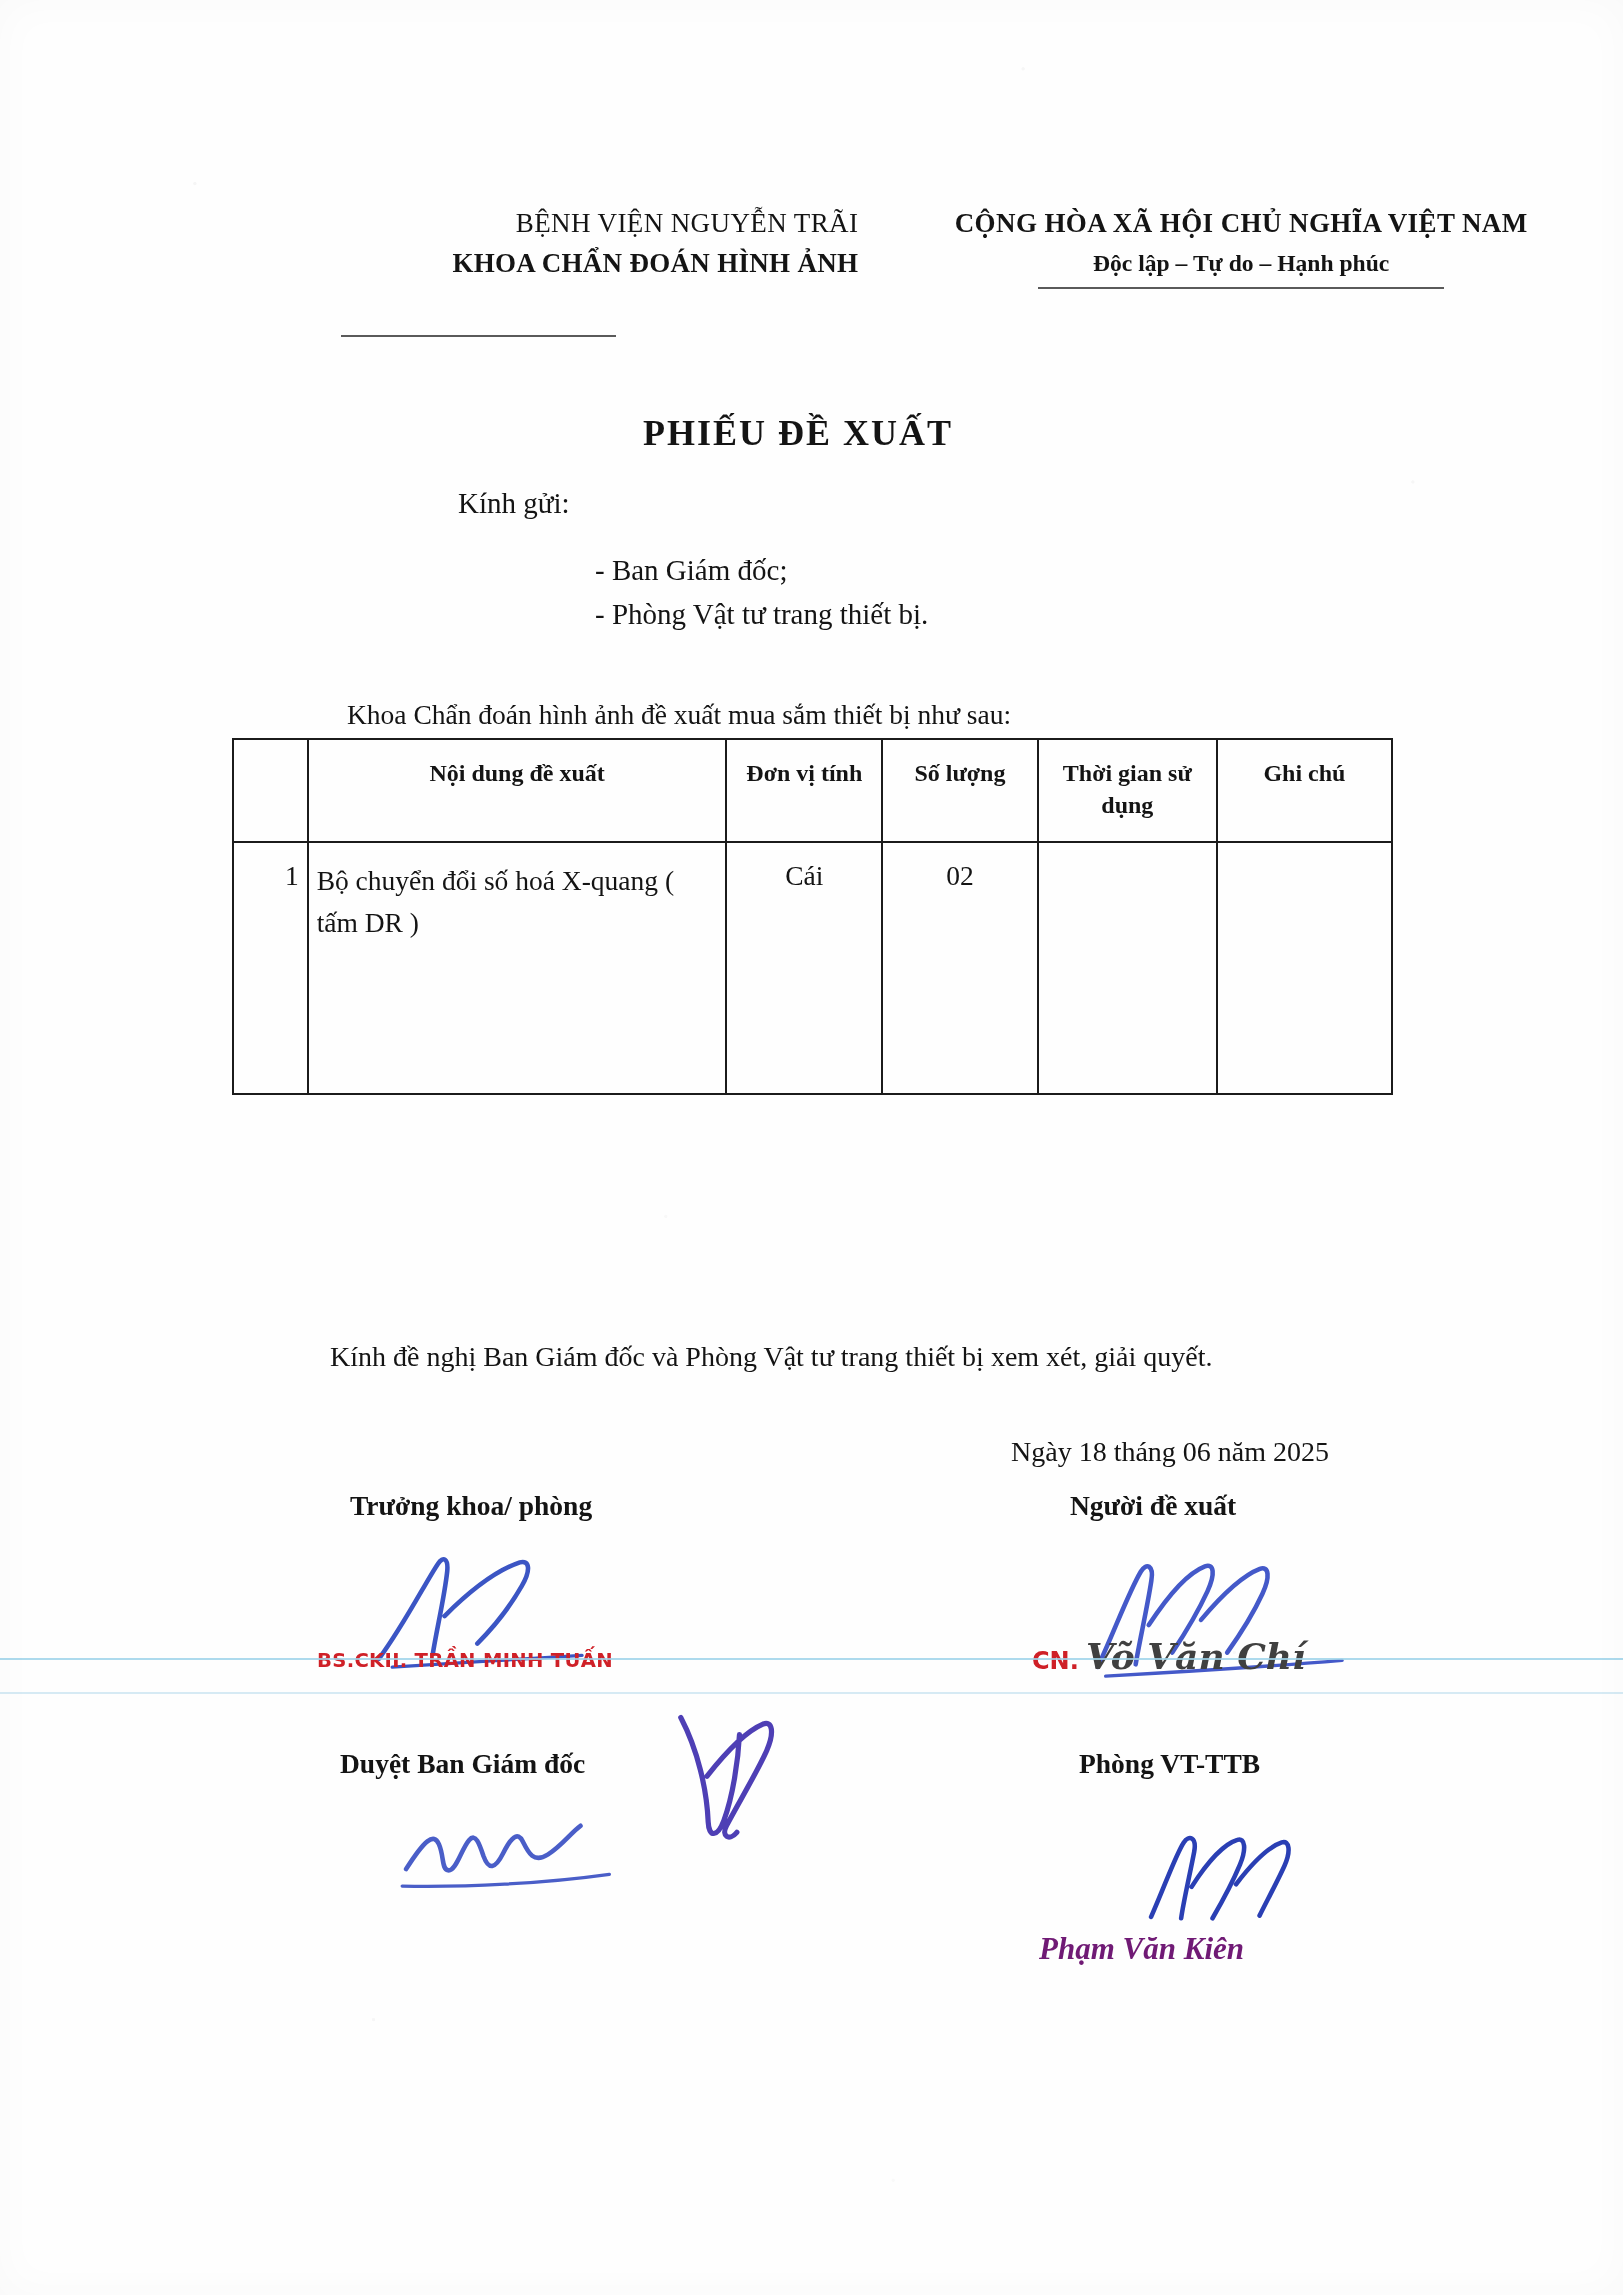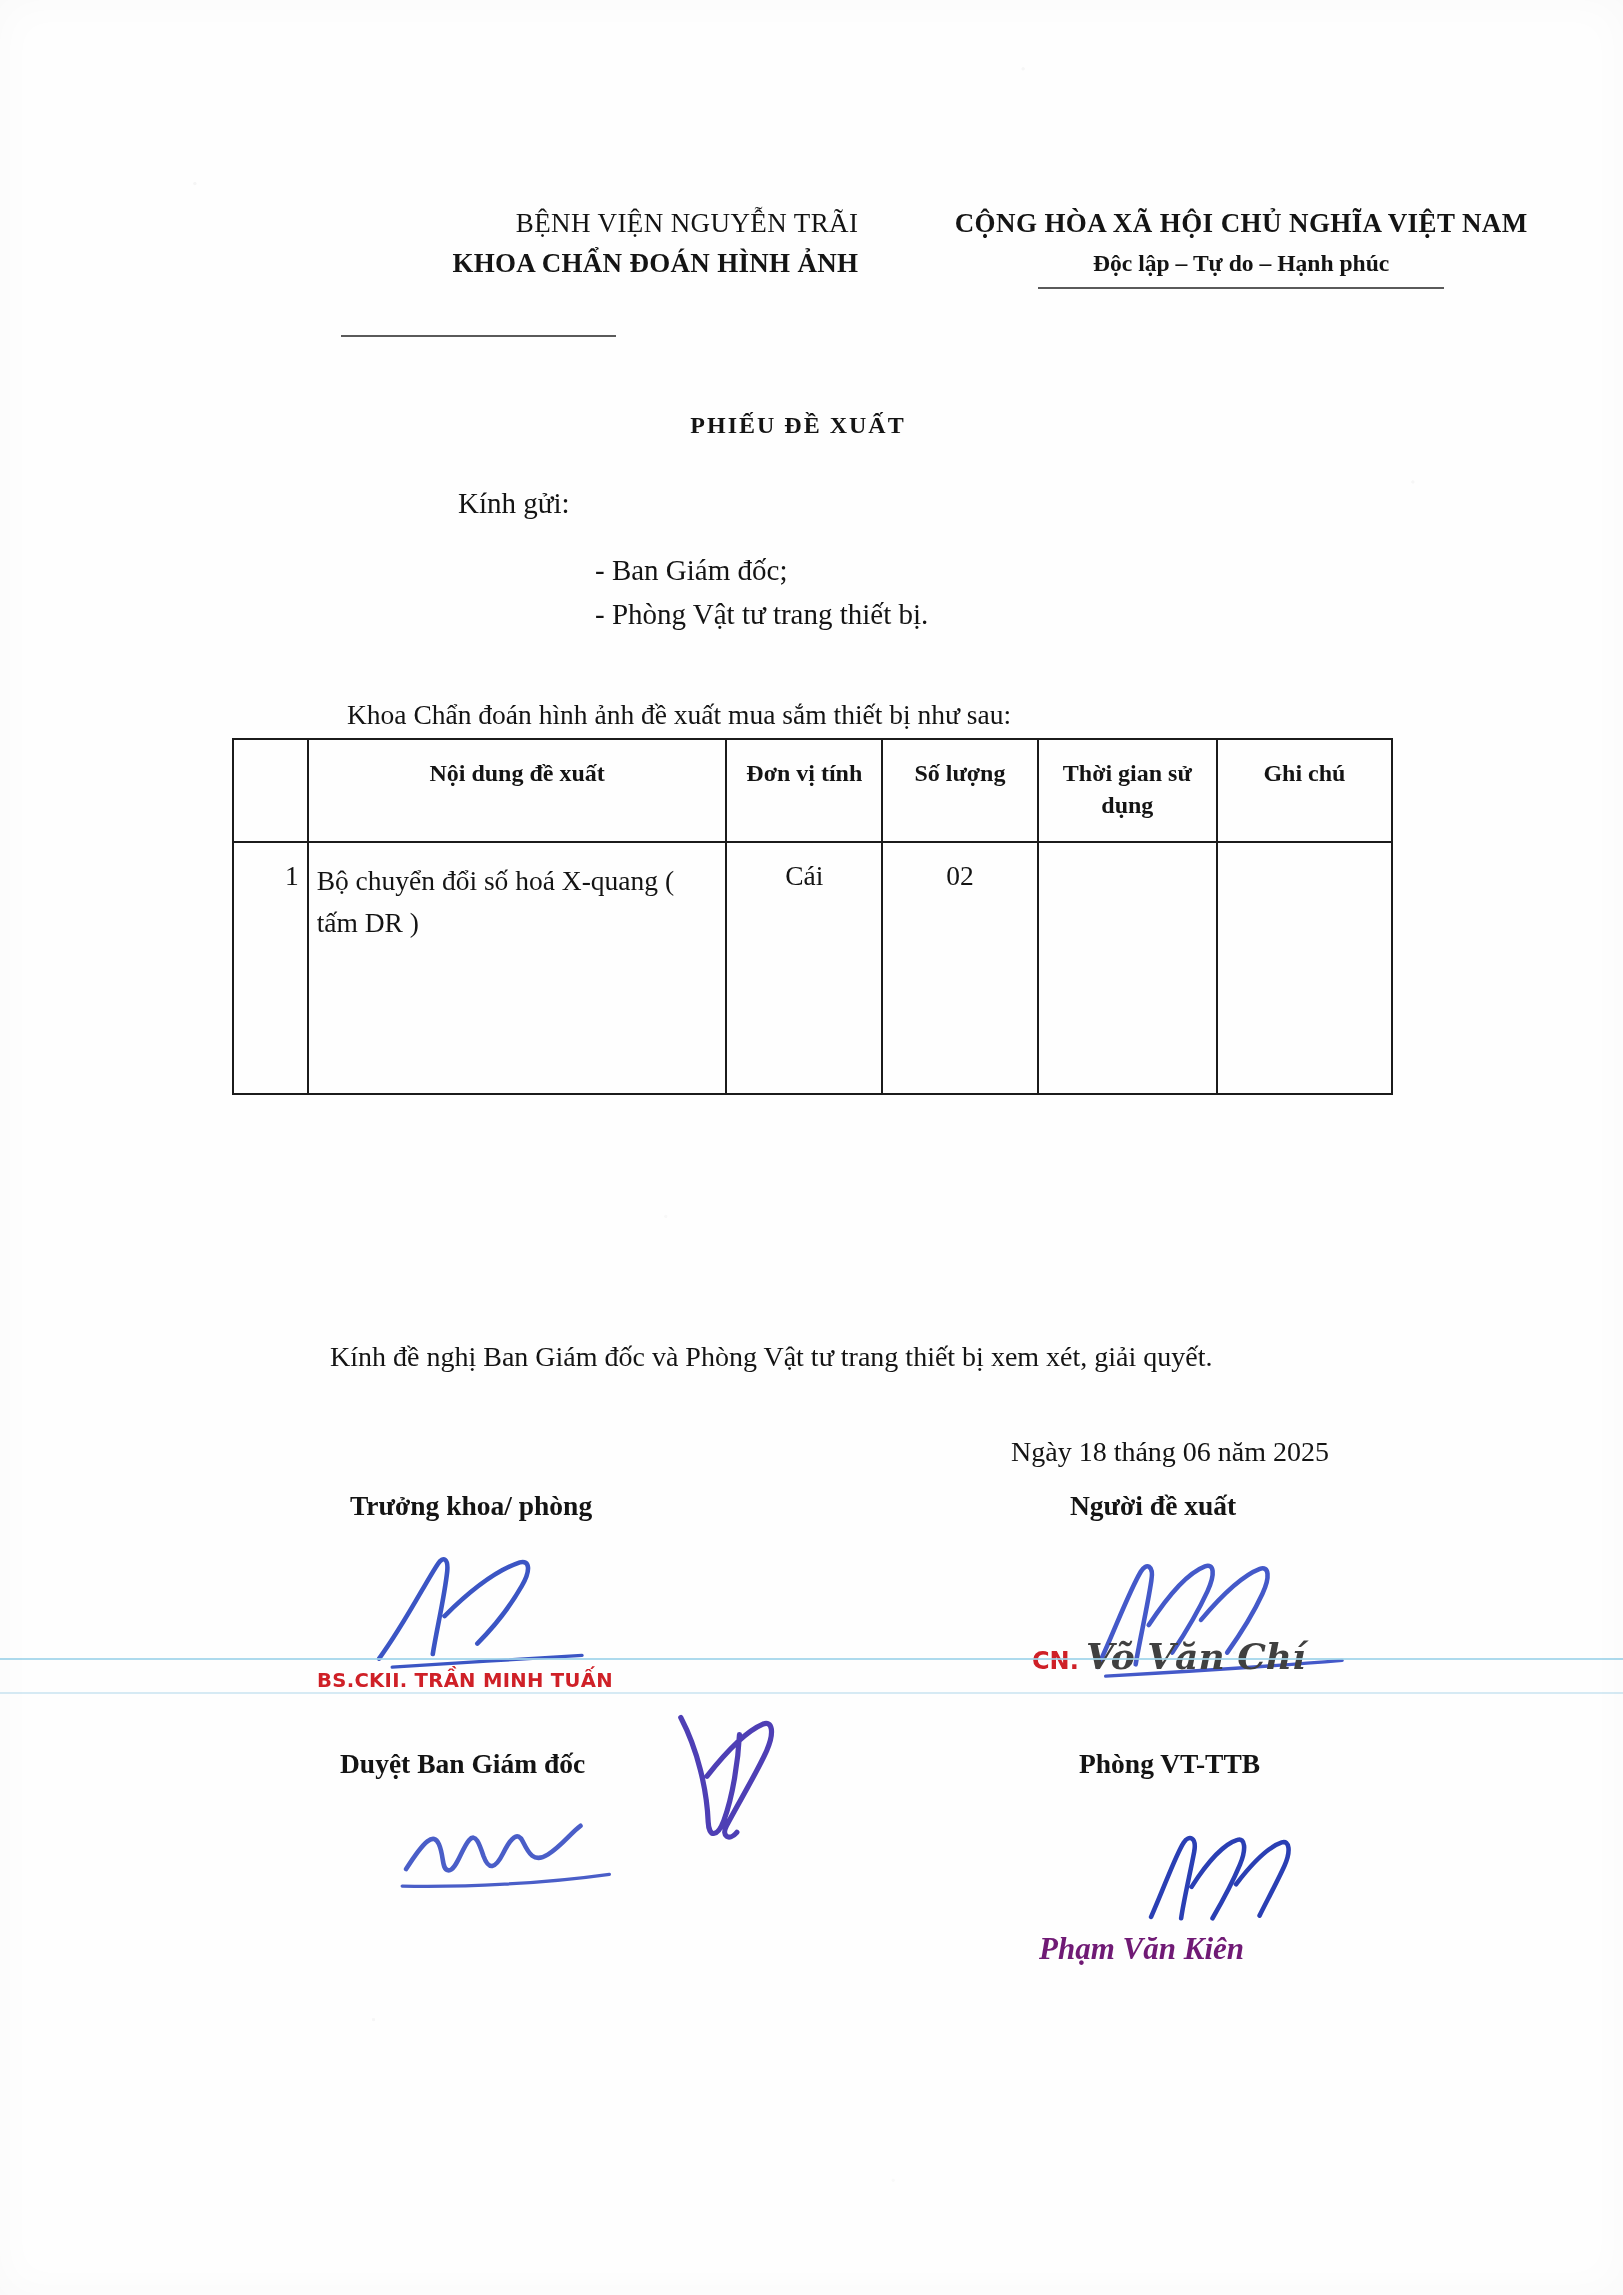--- a/index.html
+++ b/index.html
@@ -95,21 +95,21 @@
     margin-top: 10.5px;
   }
 
   
   .doc-title {
     position: absolute;
     top: 412px;
     left: 0;
     width: 1596px;
     text-align: center;
-    font-size: 24px;
+    font-size: 36px;
     font-weight: bold;
     letter-spacing: 2px;
   }
 
   
   .kinh-gui {
     position: absolute;
     top: 487px;
     left: 458px;
     font-size: 29px;
@@ -218,21 +218,21 @@
   }
   .stamp-red {
     position: absolute;
     font-family: "DejaVu Sans", sans-serif;
     font-weight: bold;
     color: #cf2027;
     white-space: nowrap;
     letter-spacing: 0.3px;
   }
   .name-tk {
-    top: 1649px; left: 317px; font-size: 19.6px; margin-top: 20px;
+    top: 1649px; left: 317px; font-size: 19.6px;
   }
   .name-cn-prefix {
     top: 1647px; left: 1032px; font-size: 24px; color: #cf2027;
     font-family: "DejaVu Sans", sans-serif; font-weight: bold;
     position: absolute; font-style: normal;
   }
   .name-chi {
     top: 1635px; left: 1086px; font-size: 36px; color: #404040;
     font-family: "DejaVu Serif", serif;
   }

